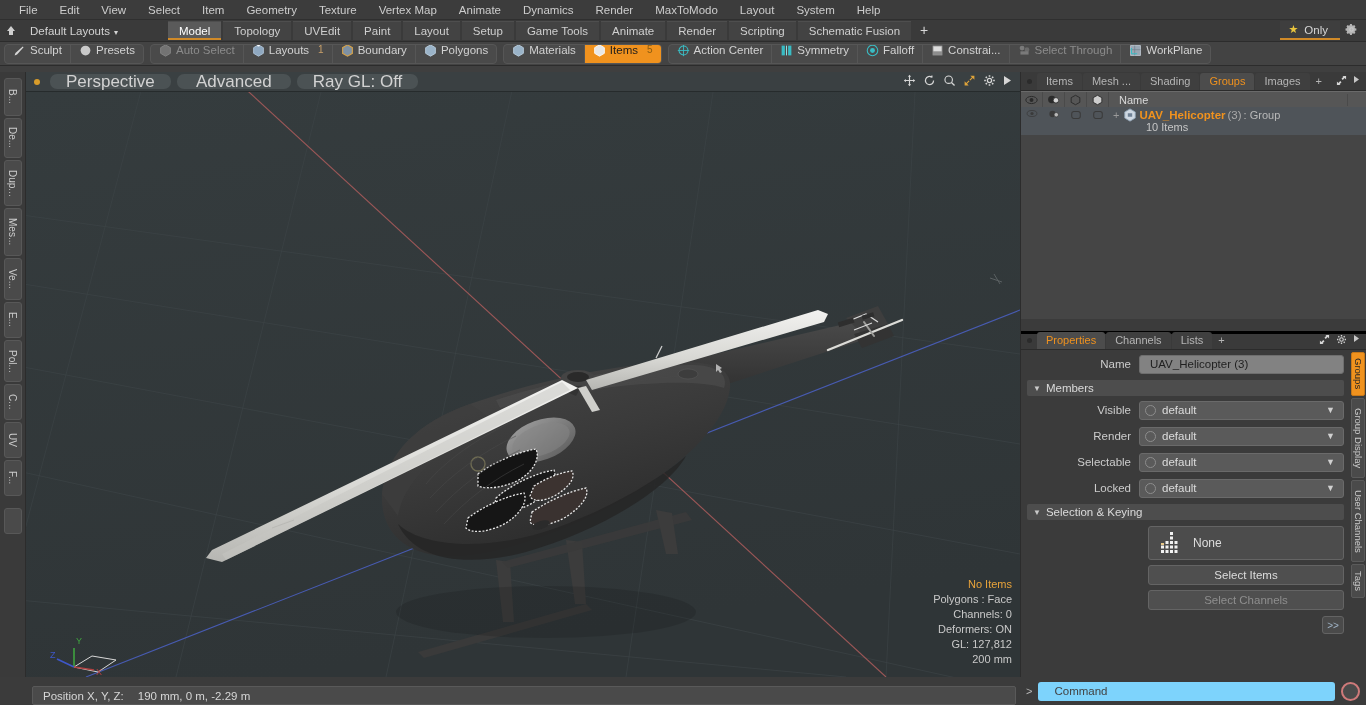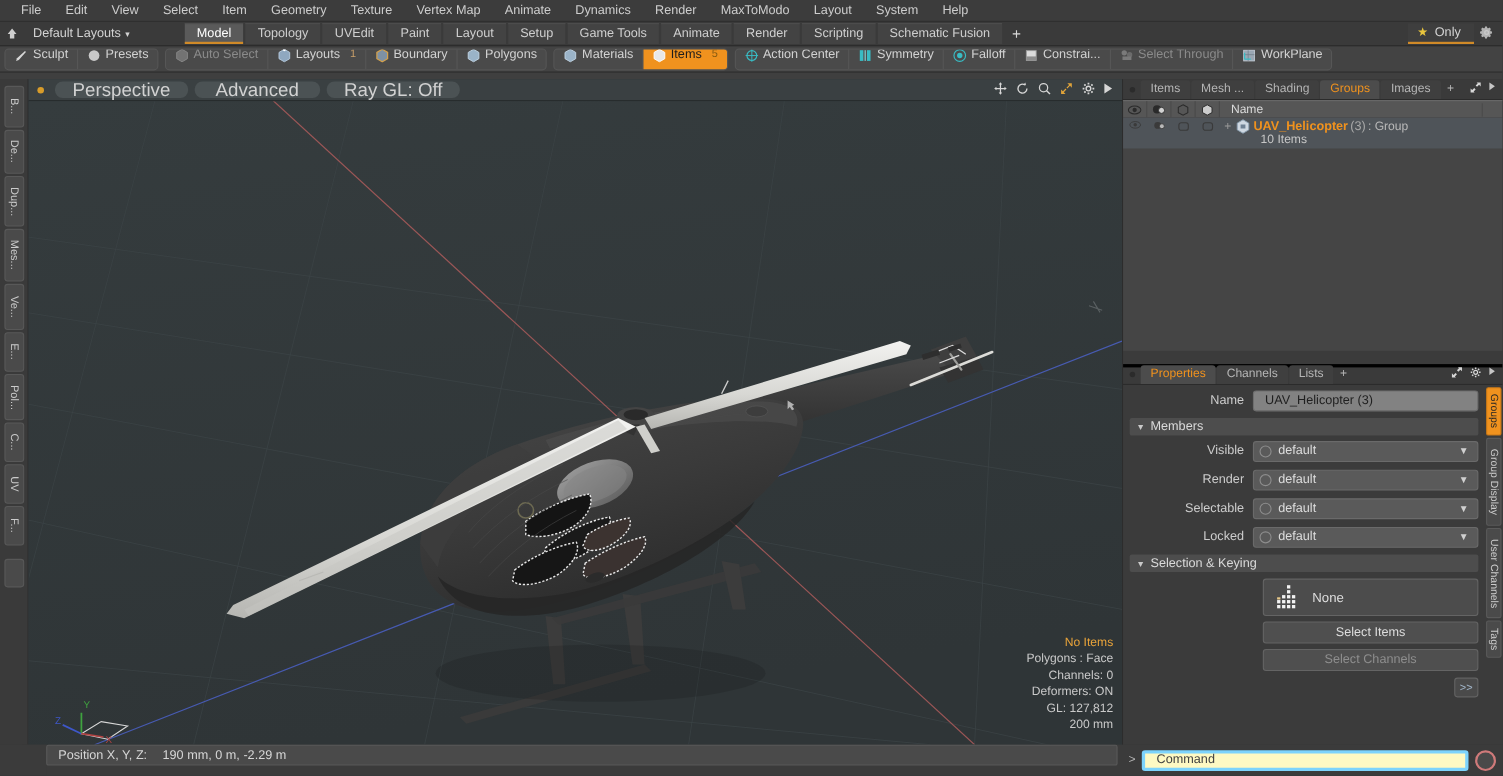--- a/index.html
+++ b/index.html
@@ -195,30 +195,30 @@
   .rvstrip { width:16px; background:#3b3b3b; padding-top:2px; display:flex; flex-direction:column; align-items:center;}
   .rvtab {
     width:14px; background:#4a4a4a; border:1px solid #5a5a5a; border-radius:2px;
     writing-mode: vertical-rl; font-size:9.5px; color:#cccccc; padding:5px 0; margin-bottom:2px;
     display:flex; align-items:center; justify-content:center;
   }
   .rvtab.active { background:#f0921e; color:#262626; border-color:#c87818;}
 
   
   .bottom { position:absolute; bottom:0; left:0; width:1366px; height:28px; display:flex; background:#3b3b3b;}
-  .statusleft { width:1020px; display:flex; align-items:flex-start; height:28px; padding-left:20px;}
+  .statusleft { width:1020px; display:flex; align-items:flex-end; height:28px; padding-left:10px;}
   .statusbox {
     flex:1; height:19px; background:#4a4a4a; border:1px solid #595959; border-radius:2px;
     display:flex; align-items:center; margin:0 4px 0 22px; padding-left:10px;
     font-size:11.5px; color:#d6d6d6; gap:14px;
   }
   .cmdarea { width:346px; display:flex; align-items:center; height:28px; padding:0 6px; gap:6px;}
   .cmdarrow { color:#b9b9b9; font-size:11px; }
   .cmdinput {
-    flex:1; height:19px; background:#fef9c3; border:3px solid #7dd3fc; border-radius:3px;
+    flex:1; height:19px; background:#7dd3fc; border:6px solid #7dd3fc; border-radius:3px;
     display:flex; align-items:center; padding-left:10px; font-size:11.5px; color:#424242;
   }
   .cmdrec {
     width:19px; height:19px; border-radius:50%; border:2px solid #cf7a7a; background:#4a4a4a;
     flex:0 0 auto;
   }
   .leftcorner { width:22px; height:28px; background:#3b3b3b; }
 </style>
 </head>
 <body>

